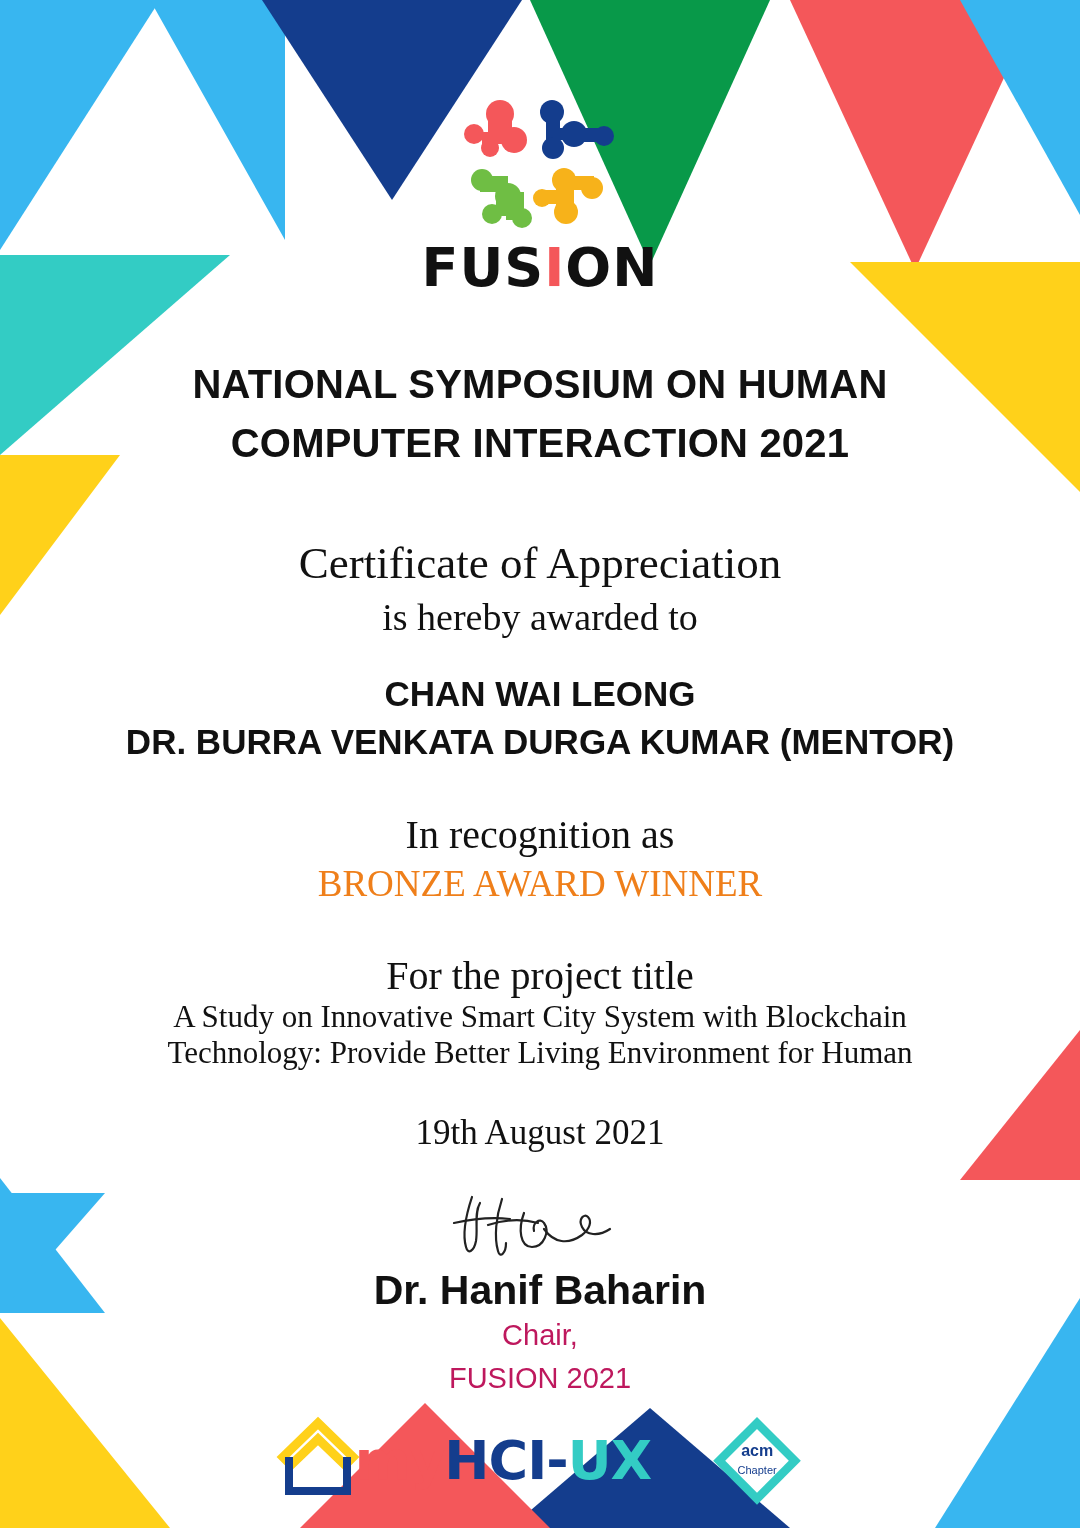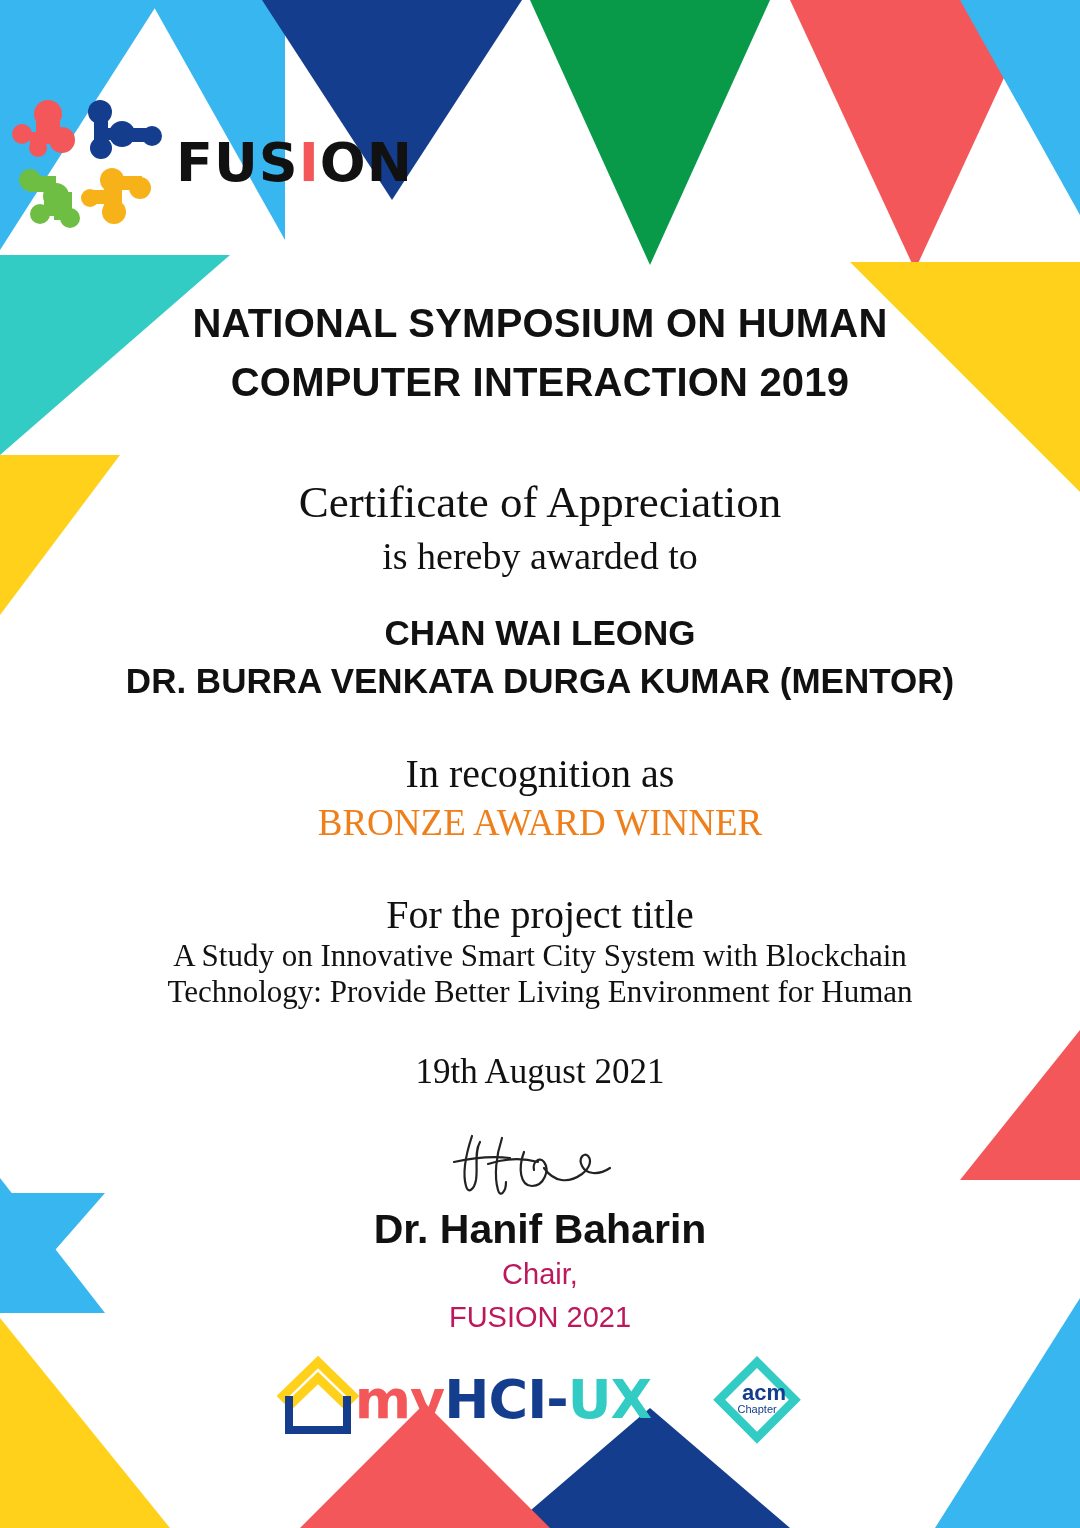--- a/index.html
+++ b/index.html
@@ -145,21 +145,21 @@
   .content {
     position: relative;
     z-index: 5;
     width: 1080px;
     text-align: center;
   }
 
   .logo-wrap {
     padding-top: 88px;
     display: flex;
-    flex-direction: row;
+    flex-direction: column;
     align-items: center;
   }
   .fusion-mark {
     width: 176px;
     height: 150px;
   }
   .fusion-word {
     margin-top: -2px;
     font-family: "DejaVu Sans", sans-serif;
     font-weight: bold;
@@ -336,21 +336,21 @@
         <circle cx="114" cy="124" r="12" fill="#f7b21a"></circle>
         <rect x="104" y="92" width="18" height="32" fill="#f7b21a"></rect>
         <circle cx="90" cy="110" r="9" fill="#f7b21a"></circle>
         <rect x="90" y="102" width="26" height="14" fill="#f7b21a"></rect>
       </svg>
       <div class="fusion-word"><span>FUS</span><span class="dot-i">I</span><span>ON</span></div>
     </div>
 
     <div class="symposium">
       <div>NATIONAL SYMPOSIUM ON HUMAN</div>
-      <div>COMPUTER INTERACTION 2019</div>
+      <div>COMPUTER INTERACTION 2021</div>
     </div>
 
     <div class="serif cert-title">Certificate of Appreciation</div>
     <div class="serif cert-sub">is hereby awarded  to</div>
 
     <div class="recipients">
       <div>CHAN WAI LEONG</div>
       <div>DR. BURRA VENKATA DURGA KUMAR (MENTOR)</div>
     </div>
 
@@ -396,19 +396,19 @@
             <span class="dash">-</span>
             <span class="ux">UX</span>
           </div>
       </div>
 
       <div style="position:relative;width:96px;height:96px;">
         <svg class="acm-badge" viewBox="0 0 96 96">
           <rect x="48" y="4" width="62" height="62" transform="rotate(45 48 4)" fill="#33ccc4"></rect>
           <rect x="48" y="16" width="45" height="45" transform="rotate(45 48 16)" fill="#ffffff"></rect>
         </svg>
-        <div style="position:absolute;top:30px;left:7px;width:96px;text-align:center;font-family:'Liberation Sans',sans-serif;font-weight:bold;font-size:22px;color:#143d8d;line-height:1;">acm</div>
+        <div style="position:absolute;top:30px;left:0;width:96px;text-align:center;font-family:'Liberation Sans',sans-serif;font-weight:bold;font-size:16px;color:#143d8d;line-height:1;">acm</div>
         <div style="position:absolute;top:52px;left:0;width:96px;text-align:center;font-family:'Liberation Sans',sans-serif;font-size:11px;color:#143d8d;line-height:1;">Chapter</div>
       </div>
     </div>
 
   </div>
 </div>
 
 </body></html>

